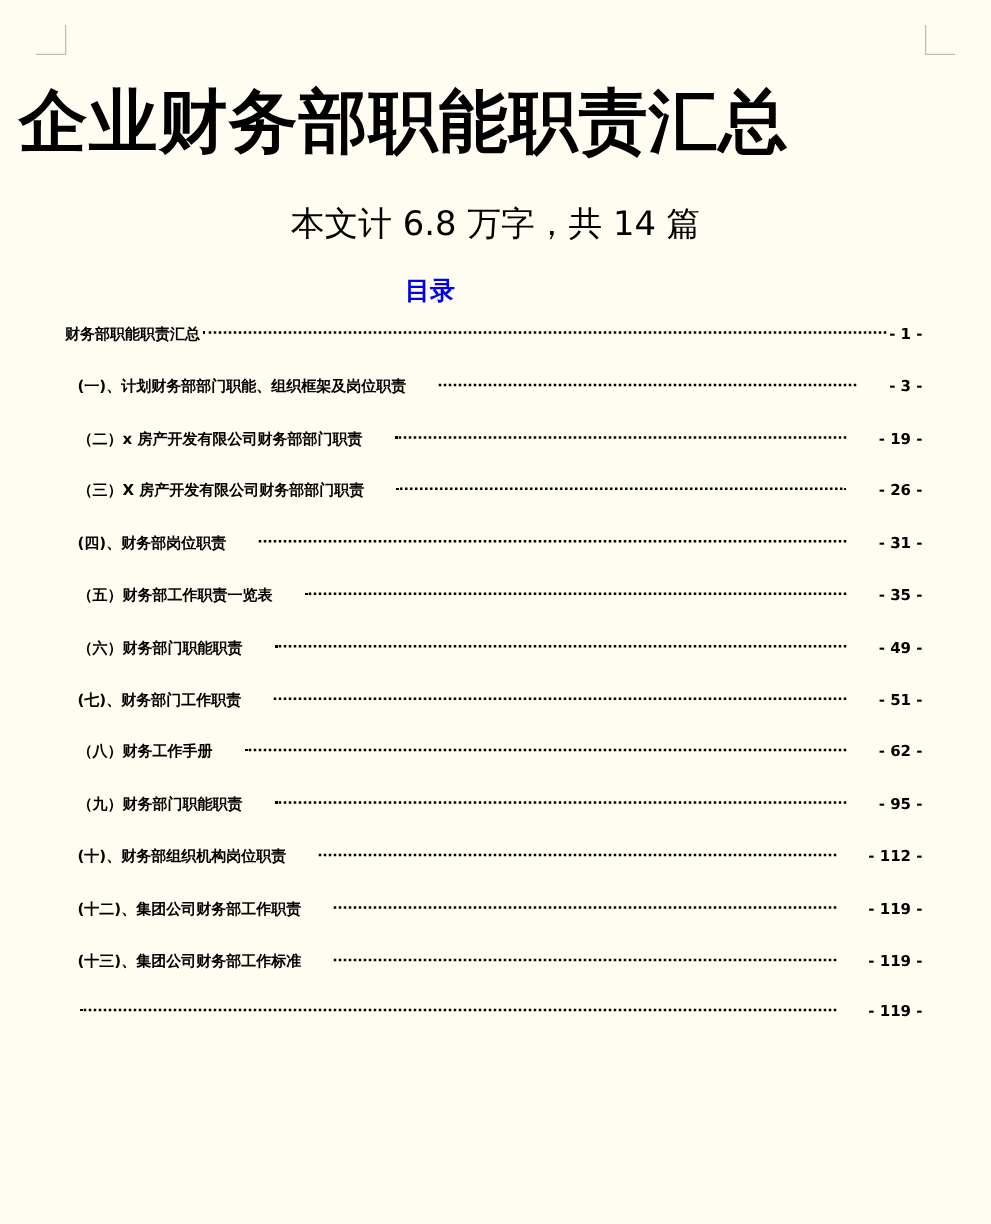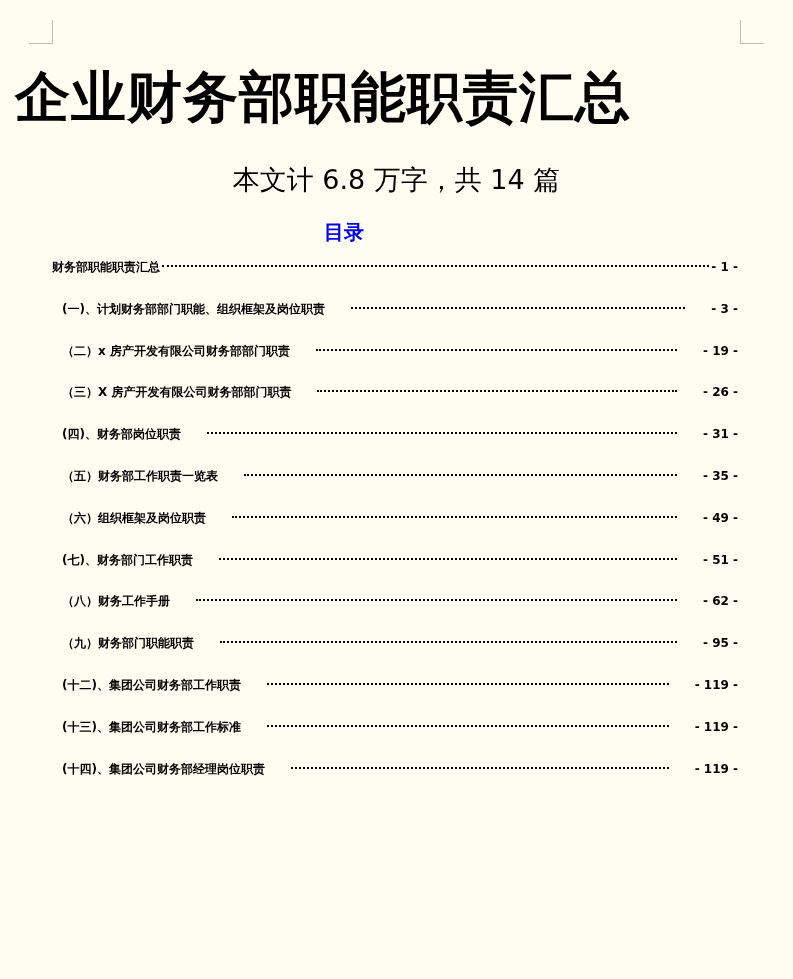--- a/index.html
+++ b/index.html
@@ -132,47 +132,51 @@
     <span class="toc-title">(四)、财务部岗位职责</span>
     <span class="toc-leader"></span>
     <span class="toc-page">- 31 -</span>
   </div>
   <div class="toc-row level2">
     <span class="toc-title">（五）财务部工作职责一览表</span>
     <span class="toc-leader"></span>
     <span class="toc-page">- 35 -</span>
   </div>
   <div class="toc-row level2">
-    <span class="toc-title">（六）组织框架及岗位职责</span>
+    <span class="toc-title">（六）财务部门职能职责</span>
     <span class="toc-leader"></span>
     <span class="toc-page">- 49 -</span>
   </div>
   <div class="toc-row level2">
     <span class="toc-title">(七)、财务部门工作职责</span>
     <span class="toc-leader"></span>
     <span class="toc-page">- 51 -</span>
   </div>
   <div class="toc-row level2">
     <span class="toc-title">（八）财务工作手册</span>
     <span class="toc-leader"></span>
     <span class="toc-page">- 62 -</span>
   </div>
   <div class="toc-row level2">
     <span class="toc-title">（九）财务部门职能职责</span>
     <span class="toc-leader"></span>
     <span class="toc-page">- 95 -</span>
   </div>
   <div class="toc-row level2">
+    <span class="toc-title">(十)、财务部组织机构岗位职责</span>
+    <span class="toc-leader"></span>
+    <span class="toc-page">- 112 -</span>
+  </div>
+  <div class="toc-row level2">
     <span class="toc-title">(十二)、集团公司财务部工作职责</span>
     <span class="toc-leader"></span>
     <span class="toc-page">- 119 -</span>
   </div>
   <div class="toc-row level2">
     <span class="toc-title">(十三)、集团公司财务部工作标准</span>
     <span class="toc-leader"></span>
     <span class="toc-page">- 119 -</span>
   </div>
   <div class="toc-row level2">
-    <span class="toc-title">(十四)、集团公司财务部经理岗位职责</span>
     <span class="toc-leader"></span>
     <span class="toc-page">- 119 -</span>
   </div>
 </div>
 
 </body></html>

